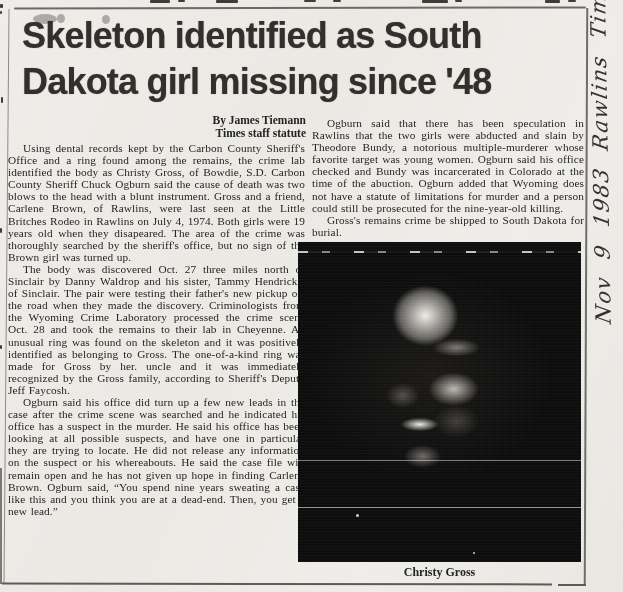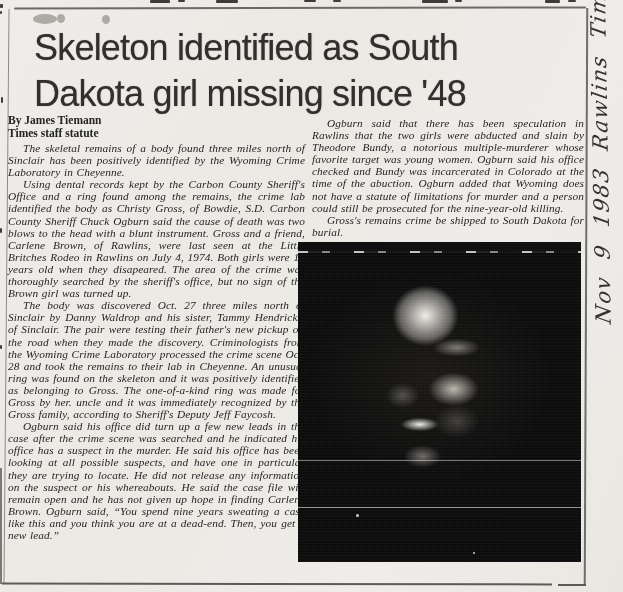--- a/index.html
+++ b/index.html
@@ -16,34 +16,34 @@
   .rule.left   { left:6px;  top:9px;  width:1px;  height:574px; transform:rotate(0.5deg); background:#8d8b87; }
   .rule.right  { left:585px; top:8px; width:2px;  height:578px; transform:rotate(0.25deg); background:#6f6e6b; }
   .rule.bottom1{ left:2px;  top:583px; width:550px; height:2px; transform:rotate(0.08deg); background:#5c5b58; }
   .rule.bottom2{ left:558px; top:584px; width:28px; height:2px; background:#5c5b58; }
   .rule.leftlow{ left:0px; top:468px; width:2px; height:116px; background:#7a7976; }
   .mark { position:absolute; display:block; background:#3d3c3a; border-radius:1px; }
   .smudge { position:absolute; display:block; background:rgba(118,116,110,0.55); border-radius:50%; }
 
   
   .headline {
-    position:absolute; left:22px; top:13px; width:552px; margin:12px;
-    font-family:"Liberation Sans", sans-serif; font-weight:normal;
+    position:absolute; left:22px; top:13px; width:552px; margin:0;
+    font-family:"Liberation Sans", sans-serif; font-weight:bold;
     font-size:36px; line-height:46px; letter-spacing:-0.8px;
     color:#32302d; text-shadow:0 0 1px rgba(50,48,45,0.55);
   }
   .headline span { display:block; white-space:nowrap; }
 
   
-  .byline { position:absolute; left:8px; top:114px; width:298px; text-align:left;
+  .byline { position:absolute; left:8px; top:114px; width:298px; text-align:right;
     font-weight:bold; font-size:11.5px; line-height:13px; color:#242424; }
 
   
   .col { position:absolute; text-align:justify; font-size:11.3px; line-height:12.1px;
-         letter-spacing:0.1px; word-spacing:0.6px; color:#252525;font-style:italic; }
+         letter-spacing:0.1px; word-spacing:0.6px; color:#252525; }
   .col p { margin:0; text-indent:15px; }
   .col-left  { left:8px;  top:142px; width:297px; }
   .col-right { left:312px; top:117px; width:272px; }
 
   
   .photo {
     position:absolute; left:298px; top:242px; width:283px; height:320px;
     background-color:#0b0b0b;
     background-image:
       radial-gradient(ellipse 46px 42px at 45% 23%, rgba(248,246,238,0.96) 0%, rgba(248,246,238,0.35) 55%, rgba(248,246,238,0) 72%),
@@ -113,34 +113,34 @@
     <span>Skeleton identified as South</span>
     <span>Dakota girl missing since '48</span>
   </h1>
 
   <div class="byline">
     <div>By James Tiemann</div>
     <div>Times staff statute</div>
   </div>
 
   <div class="col col-left">
-    <p>The skeletal remains of a body found three miles north of Sinclair has been positively identified by the Wyoming Crime Laboratory in Cheyenne.</p>
     <p>Using dental records kept by the Carbon County Sheriff's Office and a ring found among the remains, the crime lab identified the body as Christy Gross, of Bowdie, S.D. Carbon County Sheriff Chuck Ogburn said the cause of death was two blows to the head with a blunt instrument. Gross and a friend, Carlene Brown, of Rawlins, were last seen at the Little Britches Rodeo in Rawlins on July 4, 1974. Both girls were 19 years old when they disapeared. The area of the crime was thoroughly searched by the sheriff's office, but no sign of the Brown girl was turned up.</p>
     <p>The body was discovered Oct. 27 three miles north of Sinclair by Danny Waldrop and his sister, Tammy Hendricks, of Sinclair. The pair were testing their father's new pickup off the road when they made the discovery. Criminologists from the Wyoming Crime Laboratory processed the crime scene Oct. 28 and took the remains to their lab in Cheyenne. An unusual ring was found on the skeleton and it was positively identified as belonging to Gross. The one-of-a-kind ring was made for Gross by her. uncle and it was immediately recognized by the Gross family, according to Sheriff's Deputy Jeff Faycosh.</p>
     <p>Ogburn said his office did turn up a few new leads in the case after the crime scene was searched and he indicated his office has a suspect in the murder. He said his office has been looking at all possible suspects, and have one in particular they are trying to locate. He did not release any information on the suspect or his whereabouts. He said the case file will remain open and he has not given up hope in finding Carlene Brown. Ogburn said, “You spend nine years sweating a case like this and you think you are at a dead-end. Then, you get a new lead.”</p>
   </div>
 
   <div class="col col-right">
     <p>Ogburn said that there has been speculation in Rawlins that the two girls were abducted and slain by Theodore Bundy, a notorious multiple-murderer whose favorite target was young women. Ogburn said his office checked and Bundy was incarcerated in Colorado at the time of the abuction. Ogburn added that Wyoming does not have a statute of limitations for murder and a person could still be prosecuted for the nine-year-old killing.</p>
     <p>Gross's remains crime be shipped to South Dakota for burial.</p>
   </div>
 
   <div class="photo">
     <div class="band"></div>
     <div class="scratch s1"></div>
     <div class="scratch s2"></div>
     <i class="speck" style="left:58px;top:272px"></i>
     <i class="speck" style="left:175px;top:310px;width:2px;height:2px"></i>
   </div>
+  <div class="caption">Christy Gross</div>
 
   <div class="handnote">Nov 9 1983 Rawlins Times</div>
 
 </div>
 
 </body></html>

